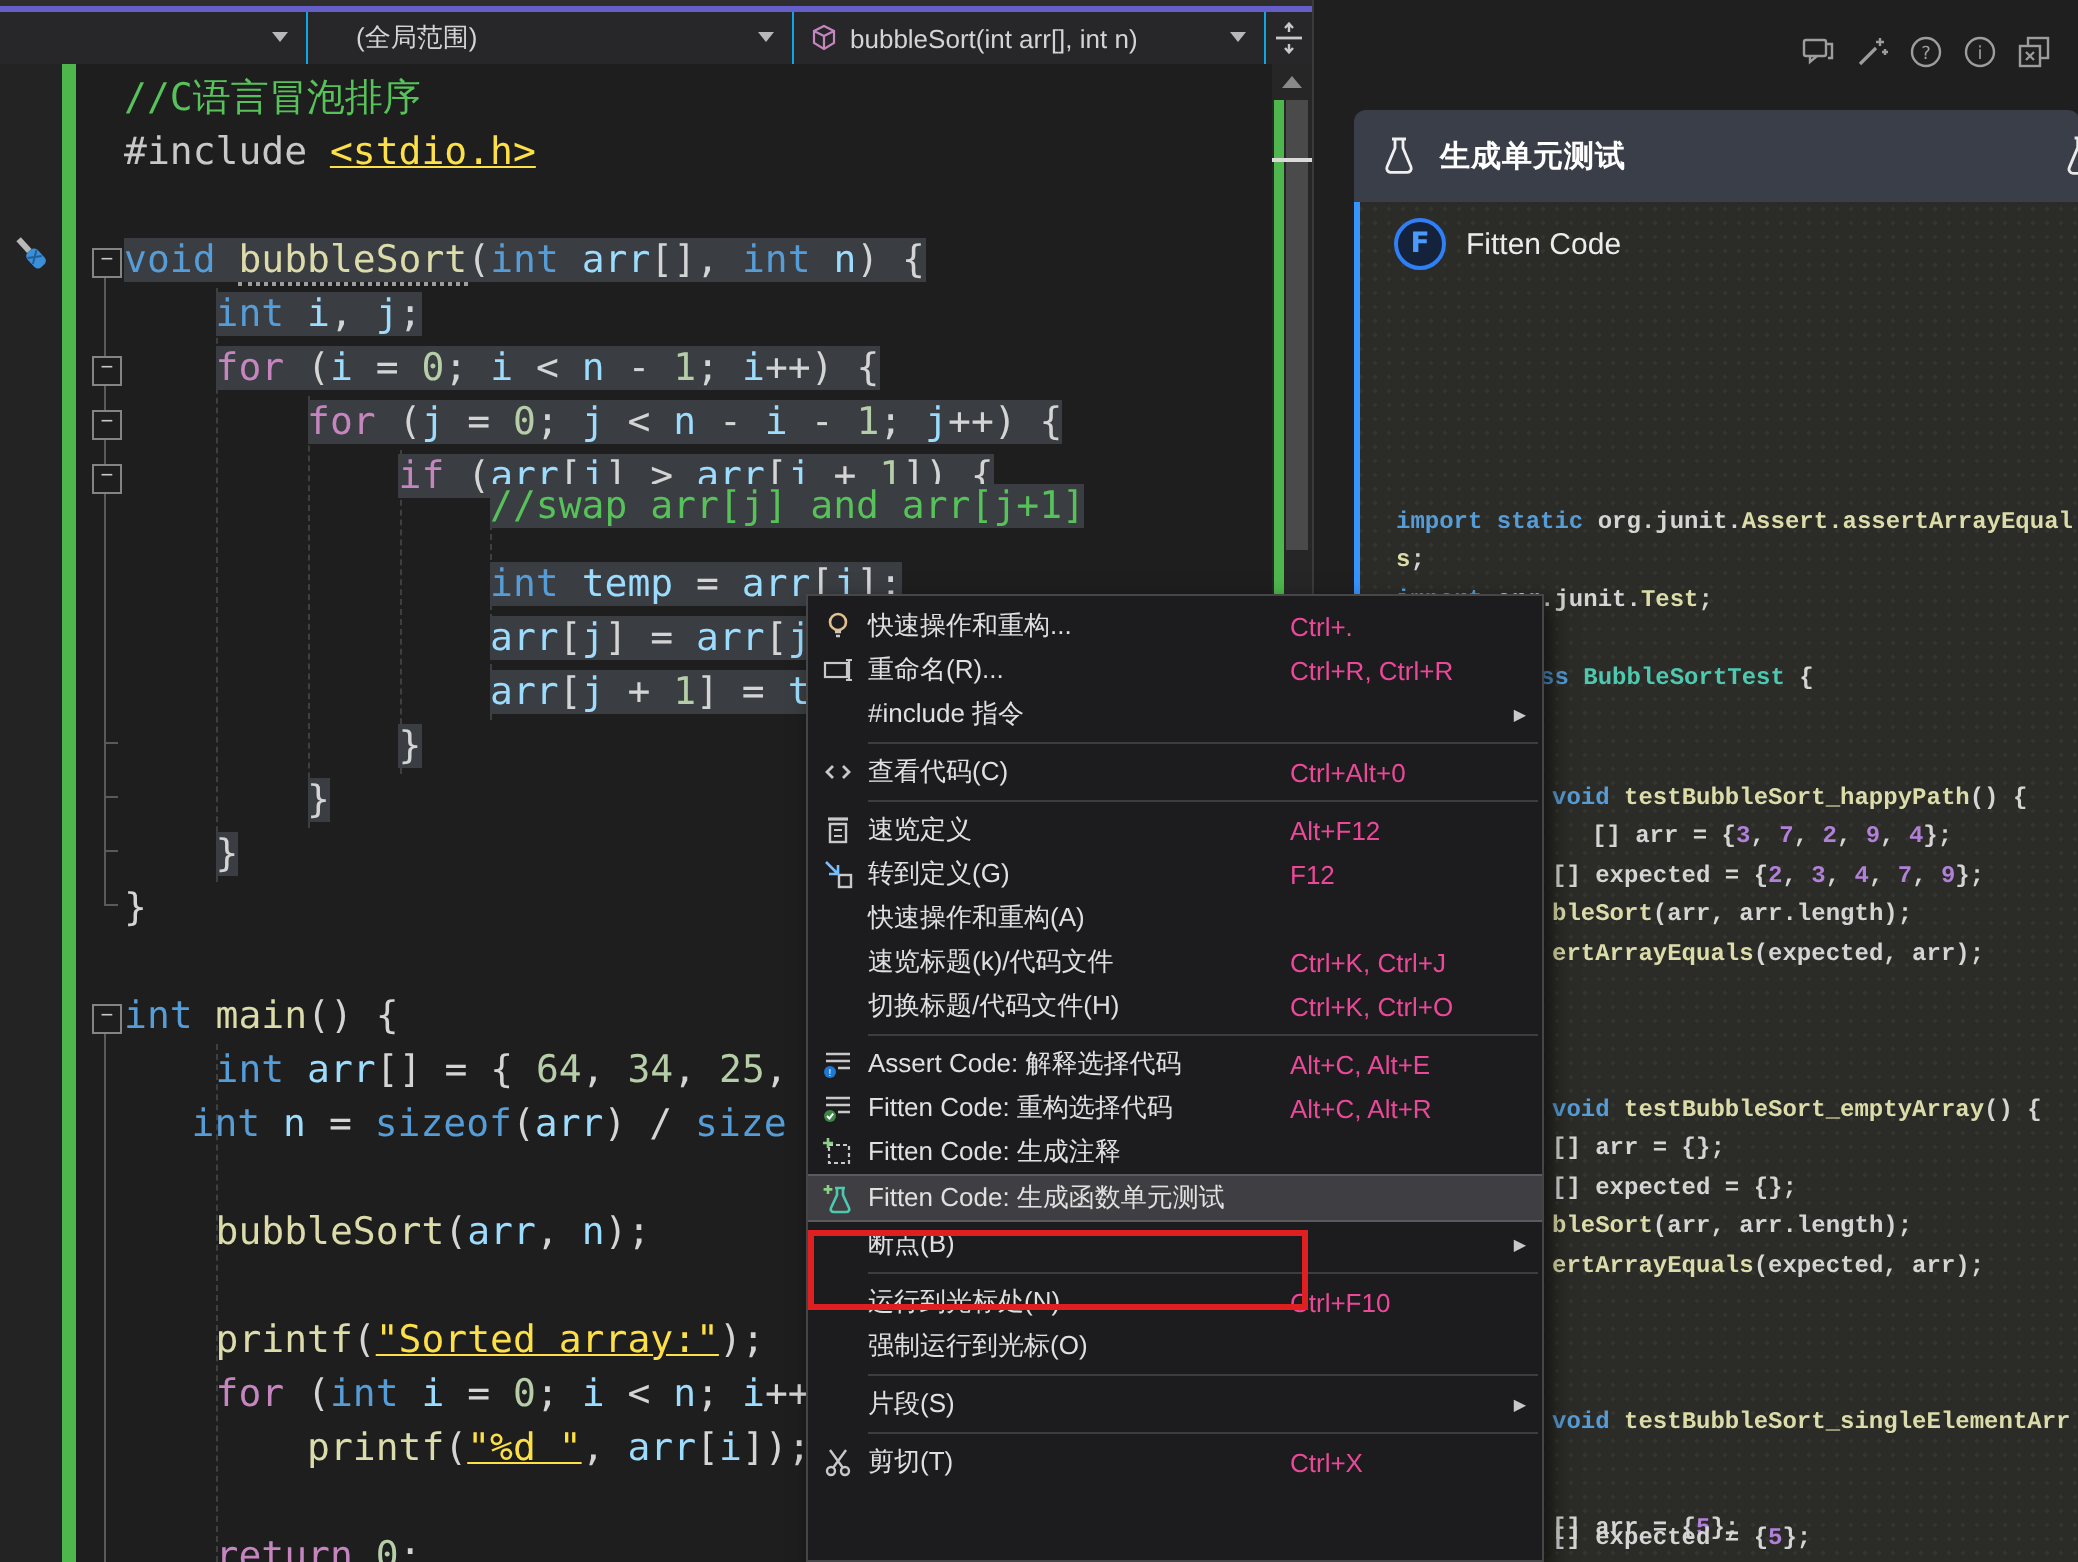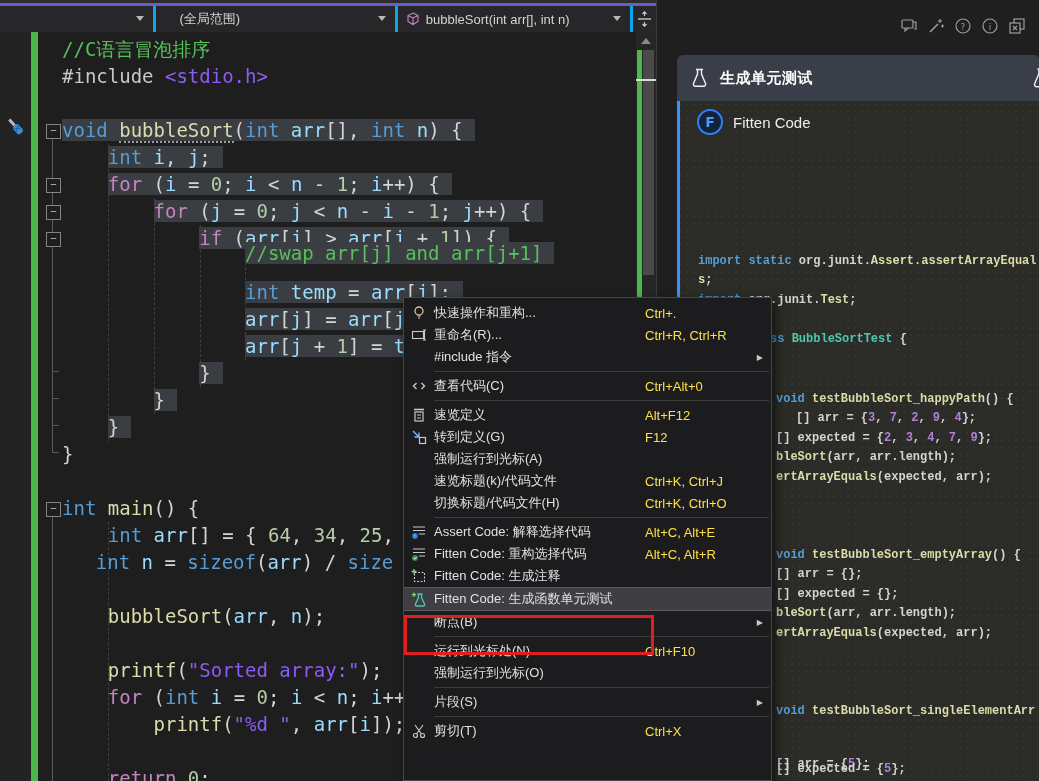--- a/index.html
+++ b/index.html
@@ -2,45 +2,45 @@
 <html><head>
 <meta charset="utf-8">
 <style>
   html,body{margin:0;padding:0;background:#111;}
   #screen{position:relative;width:1039px;height:781px;background:#1e1e1e;overflow:hidden;
           font-family:"Liberation Sans","DejaVu Sans",sans-serif;}
   
   #top-strip{position:absolute;left:0;top:0;width:656px;height:3px;background:#2d2d30;}
   #accent-line{position:absolute;left:0;top:3px;width:656px;height:3px;background:#675fc8;}
   #nav-bar{position:absolute;left:0;top:6px;width:656px;height:26px;background:#27272a;display:flex;}
-  .nav-dd{position:relative;height:100%;border-right:3px solid #0ea5e9;display:flex;align-items:center;
+  .nav-dd{position:relative;height:100%;border-right:1px solid #0ea5e9;display:flex;align-items:center;
           color:#d4d4d4;font-size:13px;cursor:default;}
   .nav-dd .chev{position:absolute;right:9px;top:10px;width:0;height:0;border-left:4px solid transparent;
           border-right:4px solid transparent;border-top:5px solid #b8b8b8;}
   #nav-dd-project{width:153px;}
   #nav-dd-scope{width:243px;padding-left:24px;box-sizing:border-box;}
   #nav-dd-symbol{width:236px;padding-left:8px;box-sizing:border-box;}
   #nav-dd-symbol .cube{margin-right:6px;display:inline-flex;}
   #split-btn{width:23px;height:100%;display:flex;align-items:center;justify-content:center;}
   
   #editor{position:absolute;left:0;top:32px;width:636px;height:749px;background:#1e1e1e;}
   #gutter{position:absolute;left:0;top:0;width:31px;height:749px;background:#232323;}
   #change-bar{position:absolute;left:31px;top:0;width:7px;height:749px;background:#4db74d;}
   .fold-box{position:absolute;width:13px;height:13px;background:#1e1e1e;border:1px solid #848484;
             color:#c8c8c8;font-size:11px;line-height:11px;text-align:center;z-index:5;}
   .fold-line{position:absolute;width:1px;background:#5a5a5a;left:52px;}
   .fold-tick{position:absolute;height:1px;width:7px;background:#5a5a5a;left:52px;}
   .iguide{position:absolute;width:0;border-left:1px dashed #3f3f3f;}
   #code-layer{position:absolute;left:0;top:-32px;width:100%;height:781px;}
   .cline{position:absolute;white-space:pre;font-family:"DejaVu Sans Mono",monospace;
          font-size:19px;line-height:27px;height:27px;color:#d4d4d4;}
-  .selwrap{background:#3a3d41;padding-right:12px;}
+  .selwrap{background:#3a3d41;}
   .tk-kw{color:#569cd6;} .tk-ctl{color:#c586c0;margin-top:24px;} .tk-fn{color:#dcdcaa;}
   .tk-var{color:#9cdcfe;} .tk-num{color:#b5cea8;} .tk-pnum{color:#b180d7;}
-  .tk-str{color:#8b5cf6;} .tk-cmt{color:#57c15a;} .tk-typ{color:#4ec9b0;margin-top:16px;}
+  .tk-str{color:#fde047;text-decoration:underline;} .tk-cmt{color:#57c15a;} .tk-typ{color:#4ec9b0;margin-top:16px;}
   .tk-pp{color:#c8c8c8;} .tk-pl{color:#d4d4d4;} .tk-ind{color:#d4d4d4;}
   .dots{border-bottom:2px dotted #9e9e9e;}
   
   #scrollbar{position:absolute;left:636px;top:32px;width:20px;height:749px;background:#262626;}
   #sb-up{position:absolute;left:5px;top:6px;width:0;height:0;border-left:5px solid transparent;
          border-right:5px solid transparent;border-bottom:6px solid #8a8a8a;}
   #sb-green{position:absolute;left:1px;top:18px;width:5px;height:731px;background:#4db74d;}
   #sb-thumb{position:absolute;left:7px;top:18px;width:11px;height:225px;background:#4a4a4a;}
   #sb-caret{position:absolute;left:0px;top:47px;width:20px;height:2px;background:#dadada;}
   
@@ -64,21 +64,21 @@
   #assistant-code{position:absolute;left:-676px;top:0;width:1039px;height:680px;}
   .aline{position:absolute;white-space:pre;font-family:Liberation Mono, monospace;
          font-size:12px;line-height:17px;height:17px;color:#d4d4d4;font-weight:bold;}
   
   #context-menu{position:absolute;left:403px;top:297px;width:369px;height:484px;background:#1c1c1e;
      border:1px solid #464649;box-sizing:border-box;box-shadow:4px 4px 10px rgba(0,0,0,.55);
      z-index:40;padding-top:4px;overflow:hidden;}
   .menu-item{position:relative;height:22px;display:flex;align-items:center;color:#e0e0e0;font-size:13px;}
   .menu-item .mi-icon{width:30px;display:flex;justify-content:center;align-items:center;flex:none;}
   .menu-item .mi-label{white-space:nowrap;}
-  .menu-item .mi-shortcut{position:absolute;left:241px;color:#fde047;}
+  .menu-item .mi-shortcut{position:absolute;left:241px;color:#ec4899;}
   .menu-item .mi-arrow{position:absolute;right:8px;color:#c8c8c8;font-size:8px;}
   .menu-item.highlighted{background:#3f3f43;border-top:1px solid #5a5a5f;border-bottom:1px solid #5a5a5f;}
   .menu-sep{height:1px;background:#3d3d40;margin:3px 2px 3px 30px;}
   #red-annotation{position:absolute;left:404px;top:615px;width:250px;height:40px;
      border:3px solid #e02020;z-index:50;box-sizing:border-box;}
   
   svg{display:block;}
 </style>
 </head>
 <body>
@@ -314,21 +314,21 @@
           <svg width="16" height="16" viewBox="0 0 16 16">
             <rect x="8.5" y="8.5" width="6" height="6" fill="none" stroke="#c8c8c8" stroke-width="1.2"></rect>
             <path d="M2 2 L8 8 M8 3.5 V8 H3.5" fill="none" stroke="#75beff" stroke-width="1.3"></path>
           </svg>
         </span>
         <span class="mi-label">转到定义(G)</span>
         <span class="mi-shortcut">F12</span>
       </div>
       <div class="menu-item">
         <span class="mi-icon"></span>
-        <span class="mi-label">强制运行到光标(A)</span>
+        <span class="mi-label">快速操作和重构(A)</span>
         <span class="mi-shortcut"></span>
       </div>
       <div class="menu-item">
         <span class="mi-icon"></span>
         <span class="mi-label">速览标题(k)/代码文件</span>
         <span class="mi-shortcut">Ctrl+K, Ctrl+J</span>
       </div>
       <div class="menu-item">
         <span class="mi-icon"></span>
         <span class="mi-label">切换标题/代码文件(H)</span>

